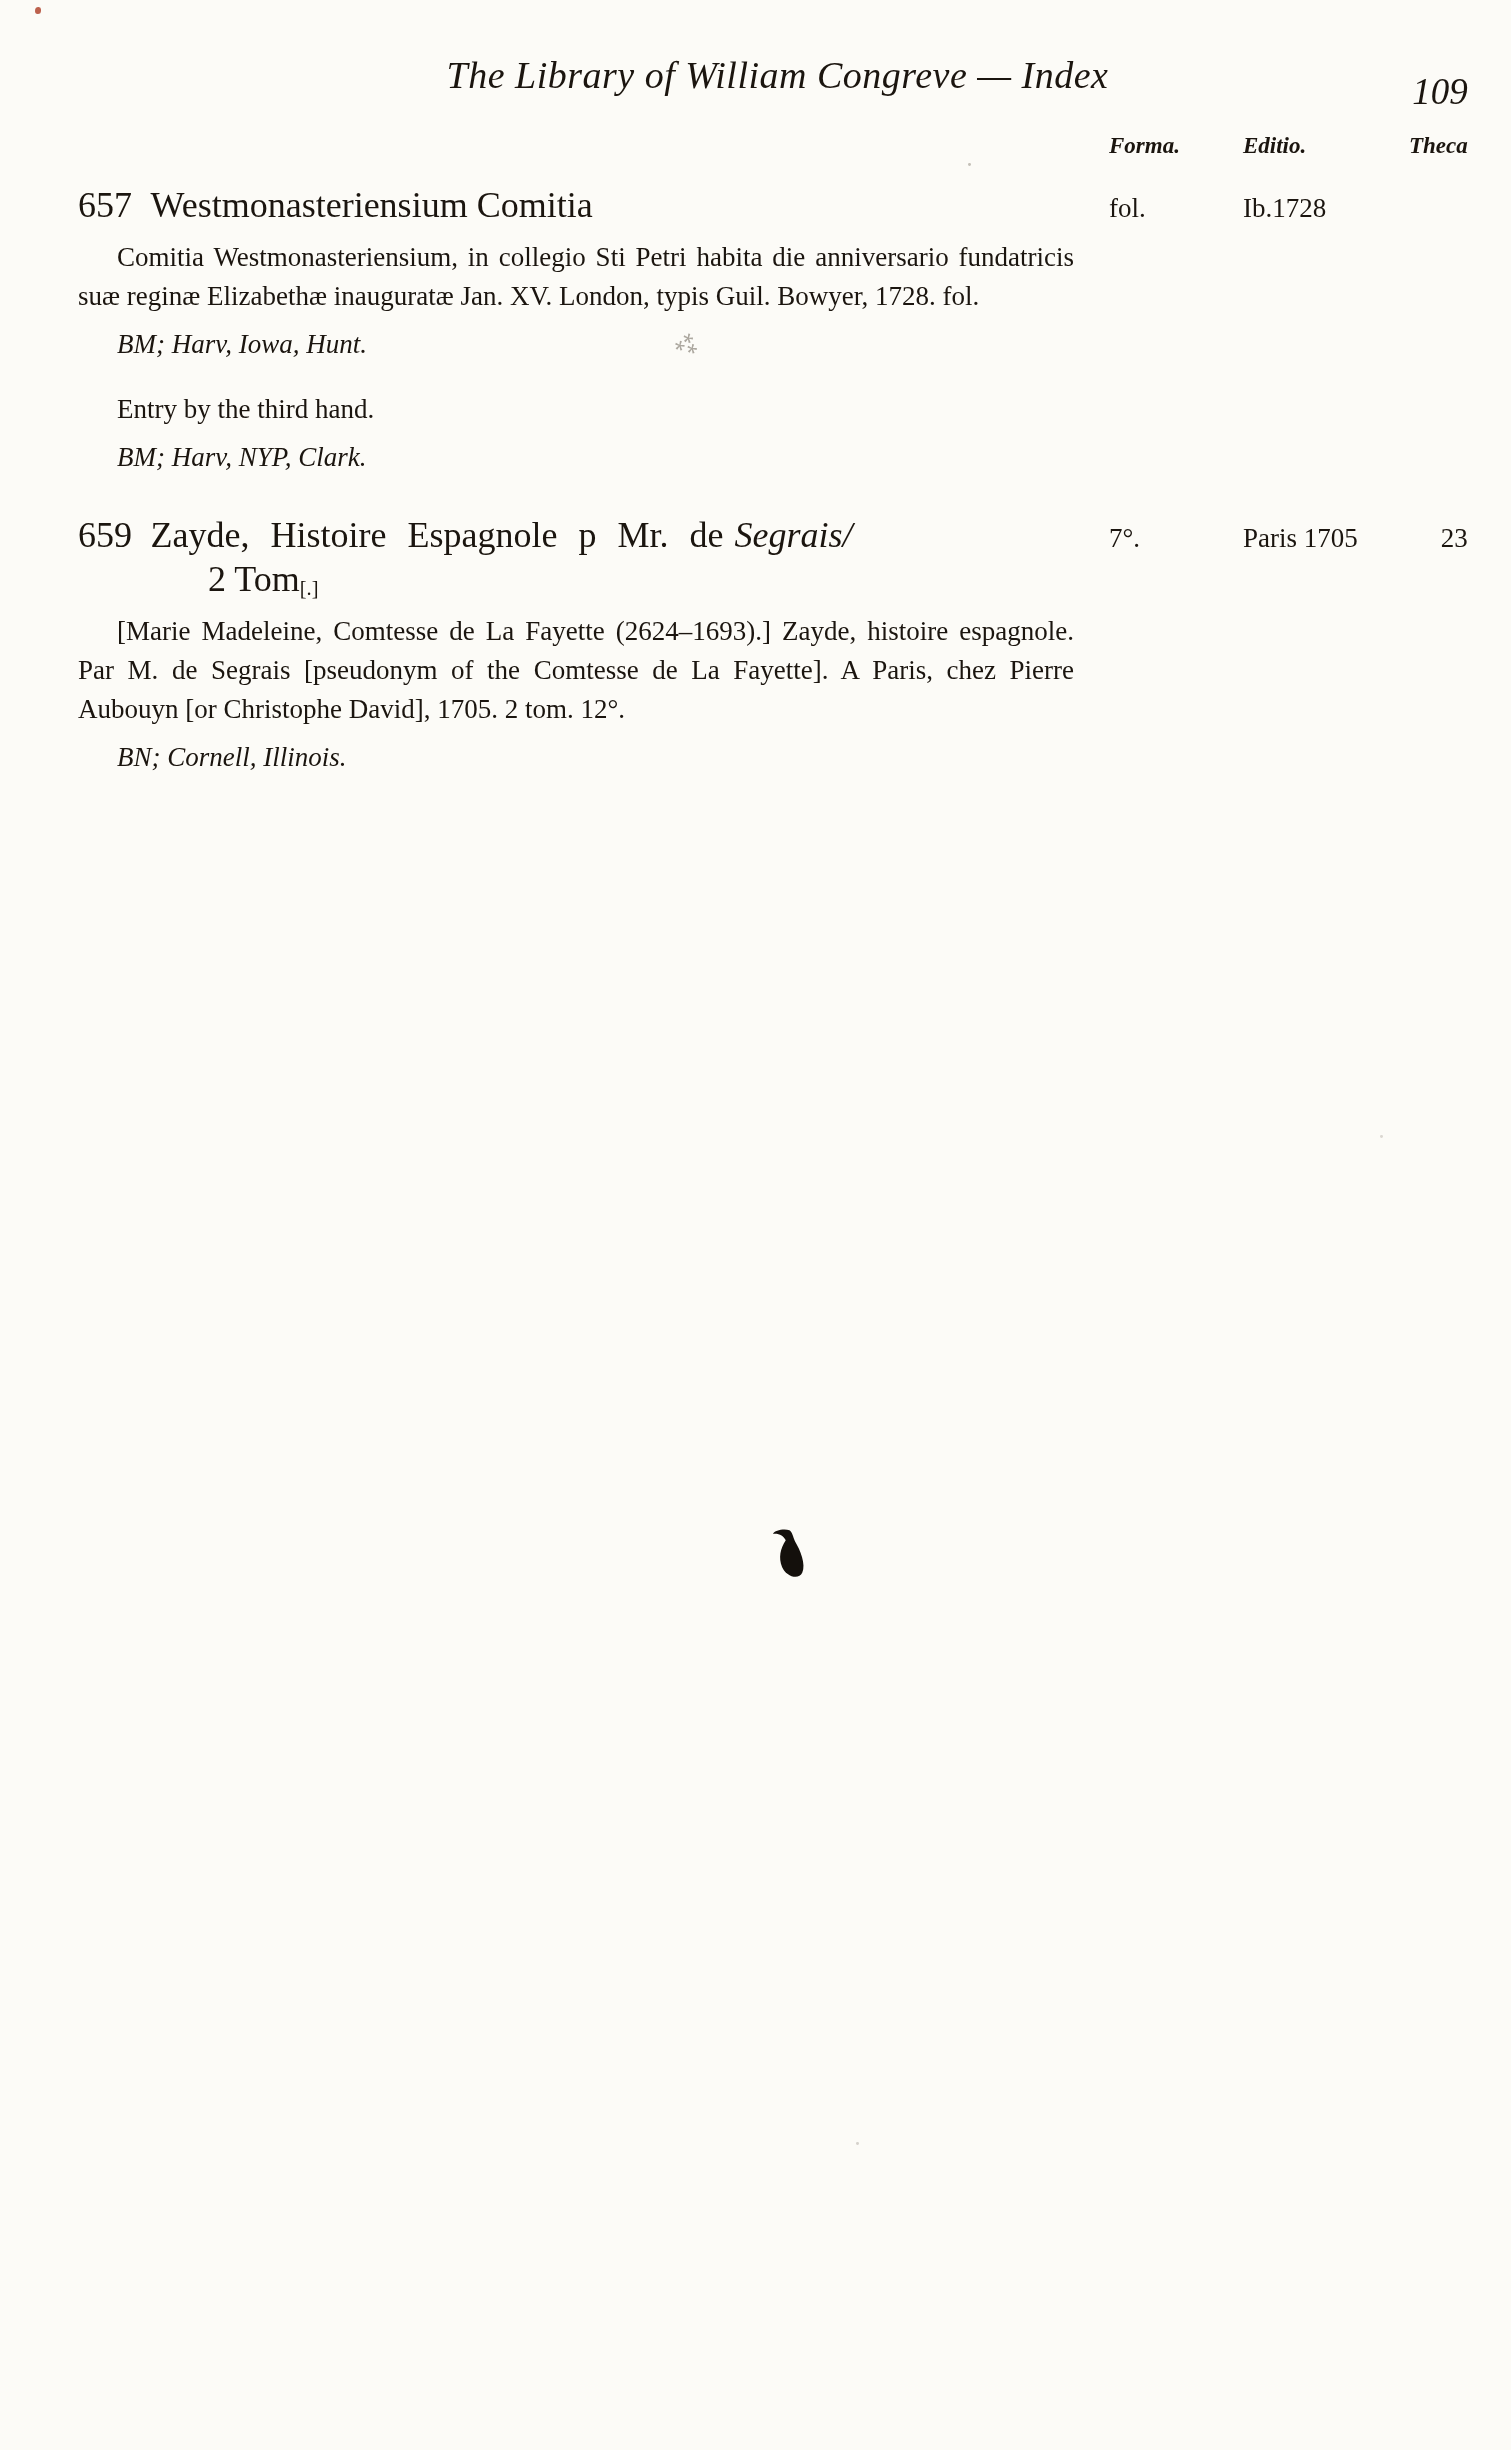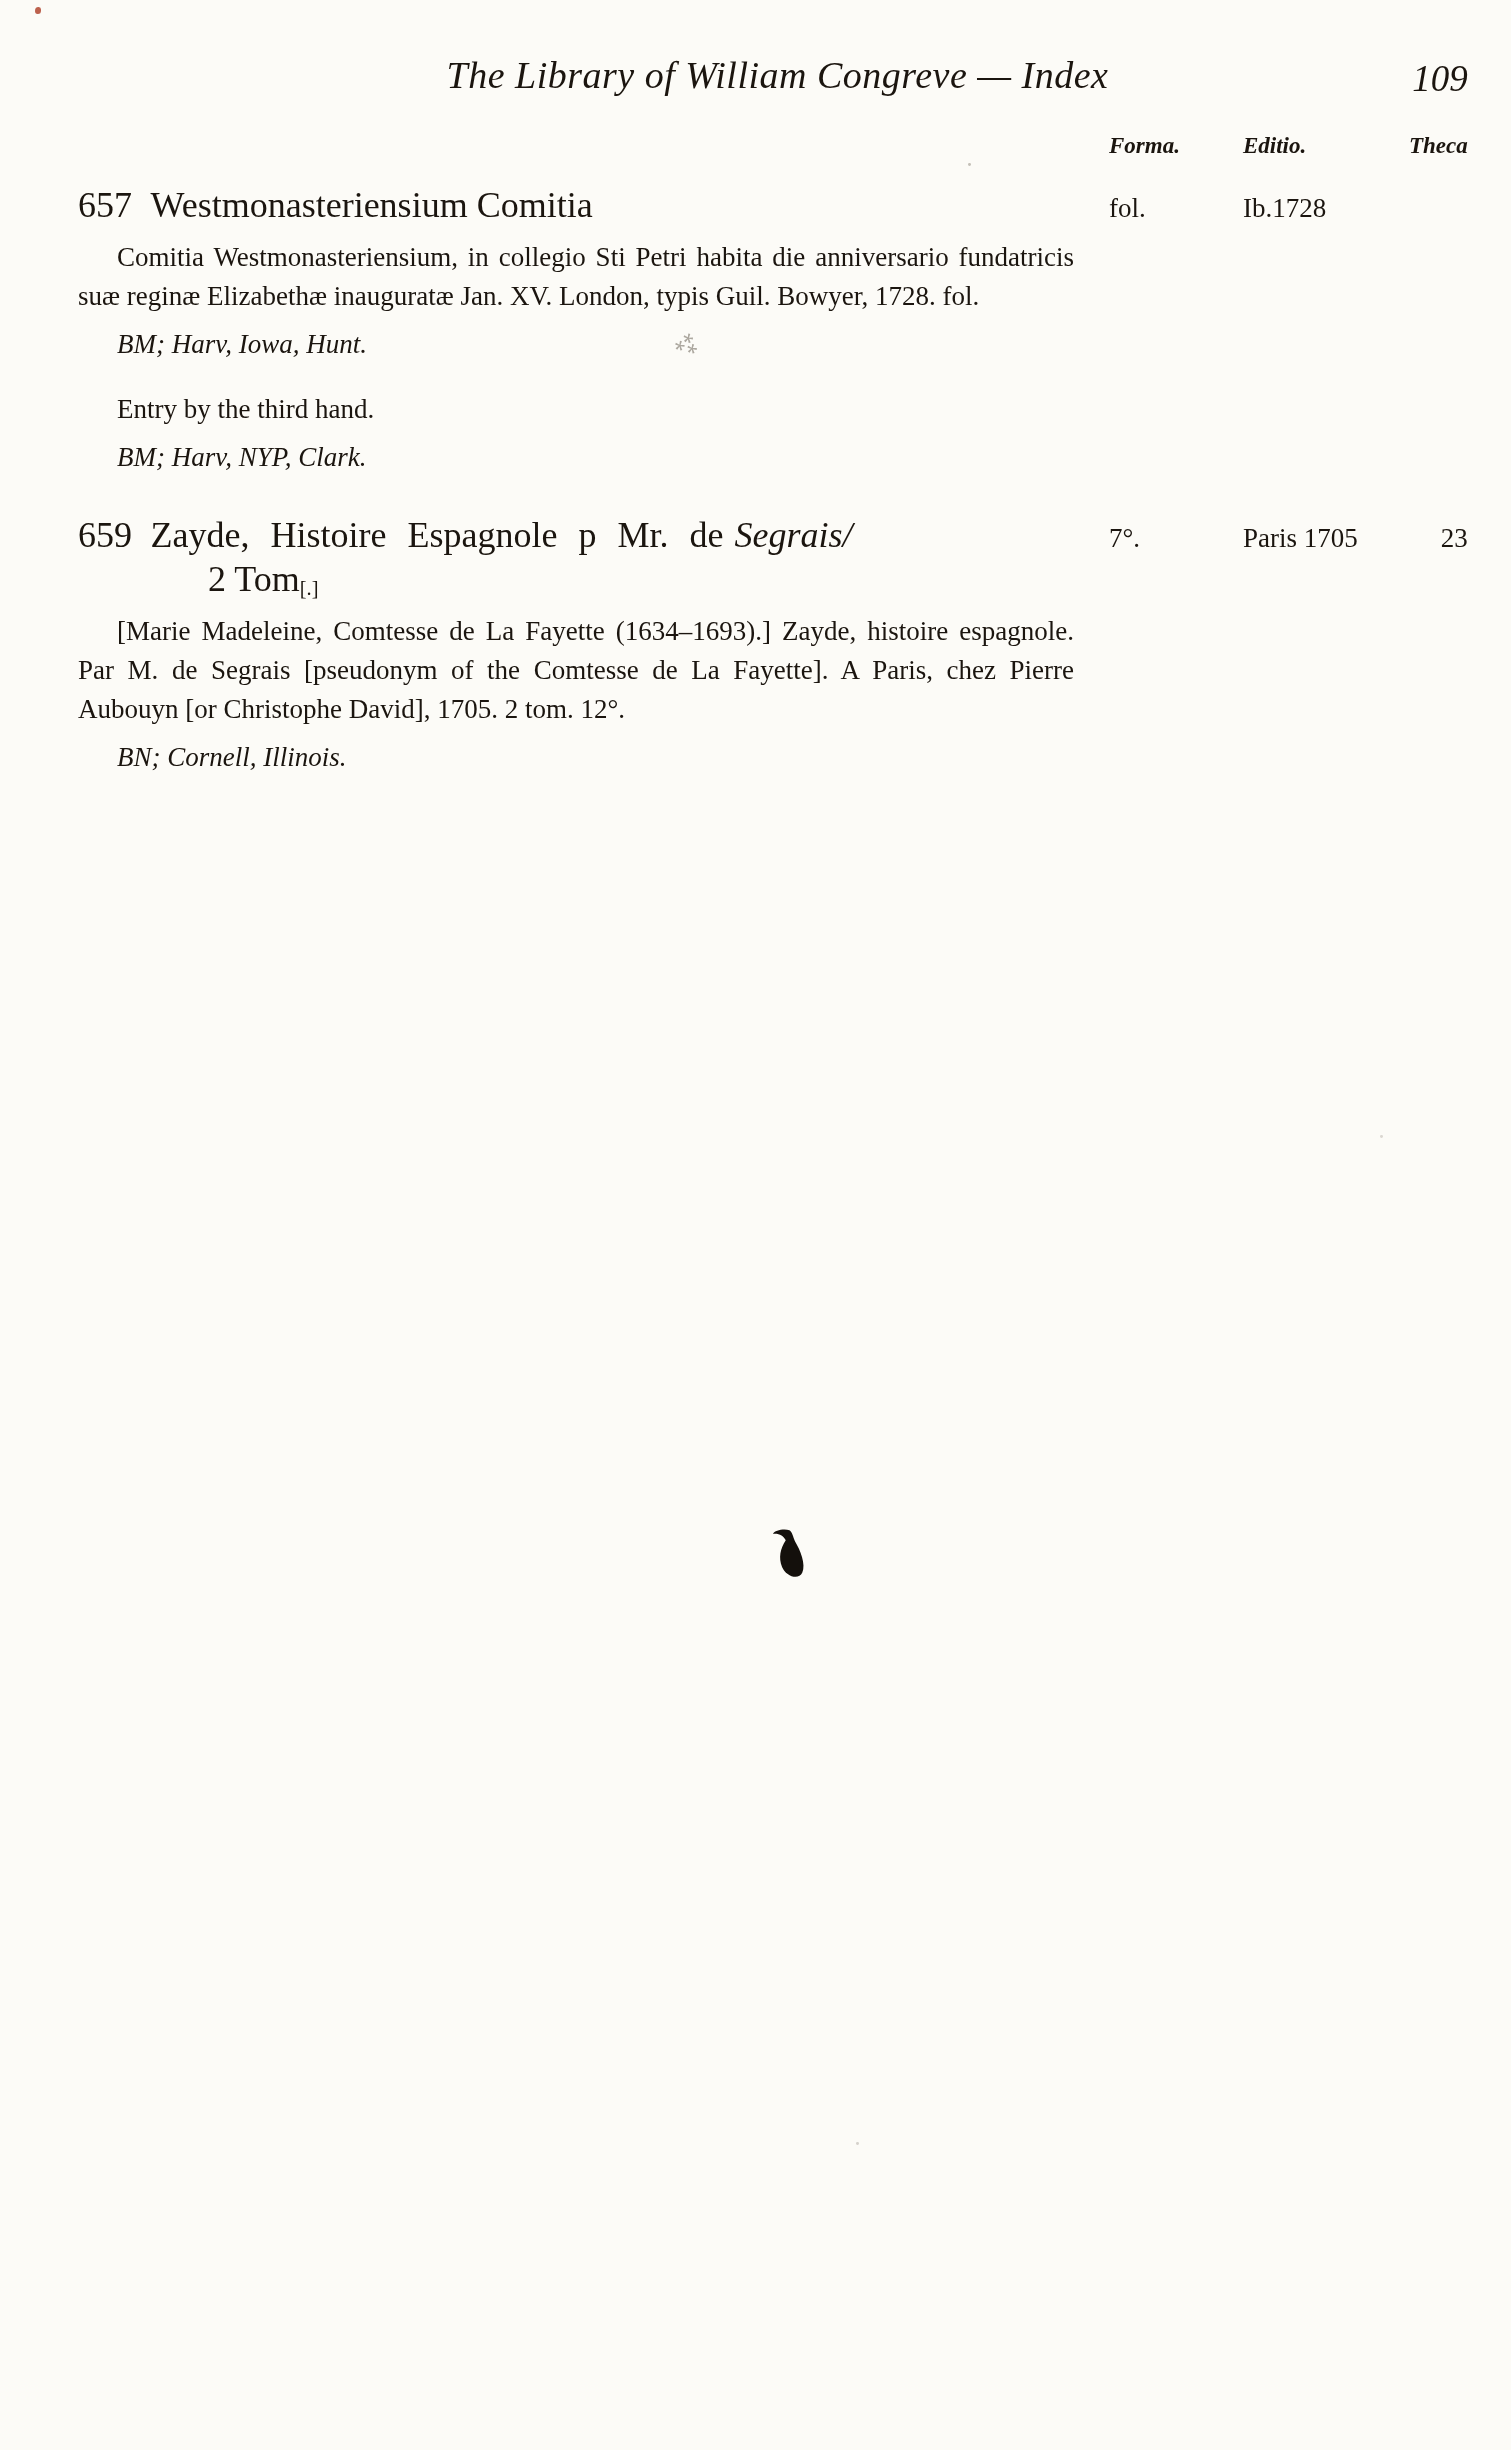--- a/index.html
+++ b/index.html
@@ -29,21 +29,21 @@
   }
   .header-title {
     text-align: center;
     font-size: 38px;
     line-height: 1.15;
     letter-spacing: 0.5px;
   }
   .page-number {
     position: absolute;
     right: 0;
-    top: 4px;
+    top: 17px;
     width: 89px;
     padding-right: 9.3px;
     text-align: right;
     font-size: 37px;
     line-height: 1.15;
   }
 
   .row { display: flex; align-items: baseline; }
   .row .main { width: 996px; }
   .col.forma  { width: 147px; padding-left: 35px; }
@@ -183,19 +183,19 @@
         <div class="main title-line spread">
           <span class="num" data-bind="entries.2.number">659</span><span class="title" data-bind="entries.2.title">Zayde, Histoire Espagnole p Mr. de</span><span class="it" data-bind="entries.2.title_italic">Segrais/</span>
         </div>
         <div class="col forma val" data-bind="entries.2.forma">7°.</div>
         <div class="col editio val" data-bind="entries.2.editio">Paris 1705</div>
         <div class="col theca val" data-bind="entries.2.theca">23</div>
       </div>
       <div class="title-line2">
         <span data-bind="entries.2.title_line2">2 Tom</span><span class="bracket" data-bind="entries.2.title_line2_bracket">[.]</span>
       </div>
-      <p class="body" data-bind="entries.2.body">[Marie Madeleine, Comtesse de La Fayette (1634–1693).] Zayde, histoire espagnole. Par M. de Segrais [pseudonym of the Comtesse de La Fayette]. A Paris, chez Pierre Aubouyn [or Christophe David], 1705. 2 tom. 12°.</p>
+      <p class="body" data-bind="entries.2.body">[Marie Madeleine, Comtesse de La Fayette (2624–1693).] Zayde, histoire espagnole. Par M. de Segrais [pseudonym of the Comtesse de La Fayette]. A Paris, chez Pierre Aubouyn [or Christophe David], 1705. 2 tom. 12°.</p>
       <p class="holdings" data-bind="entries.2.holdings">BN; Cornell, Illinois.</p>
     </section>
 
   </div>
 </div>
 
 
 </body></html>

